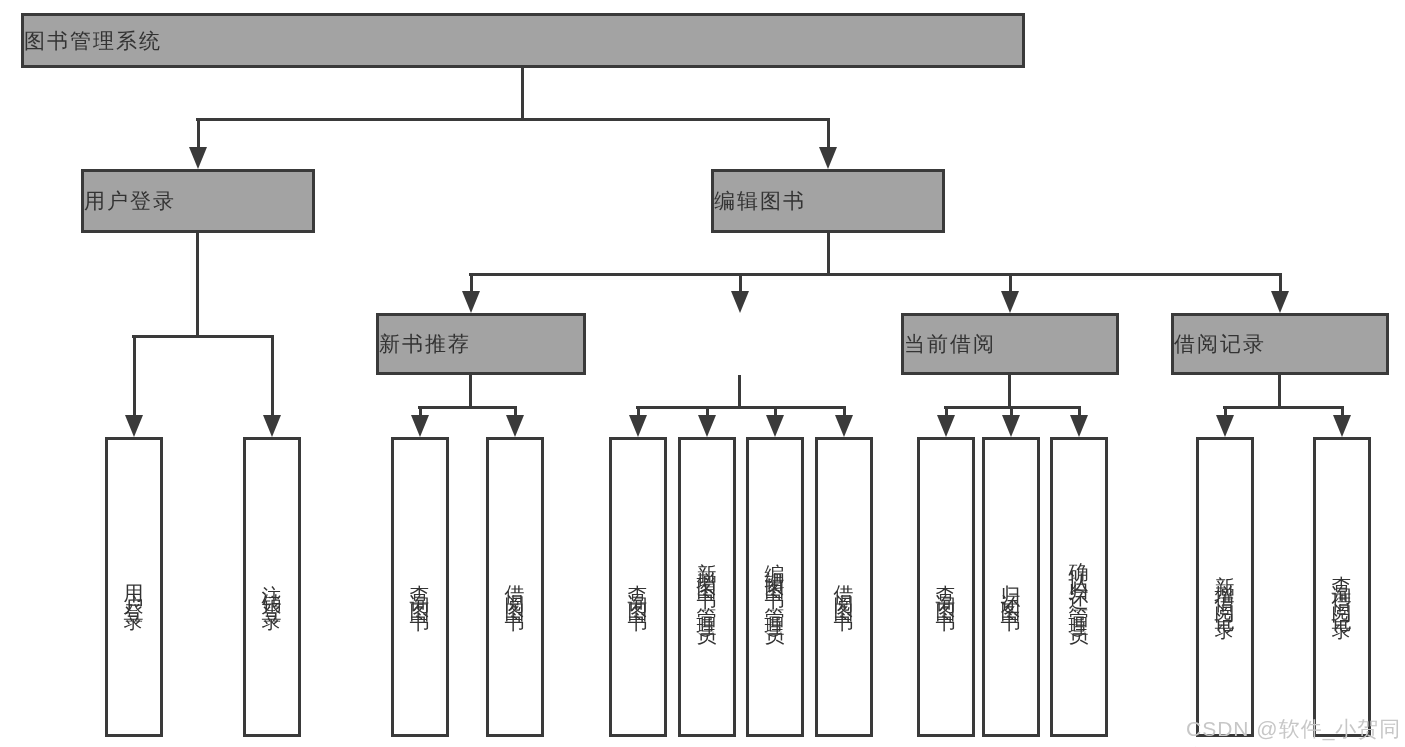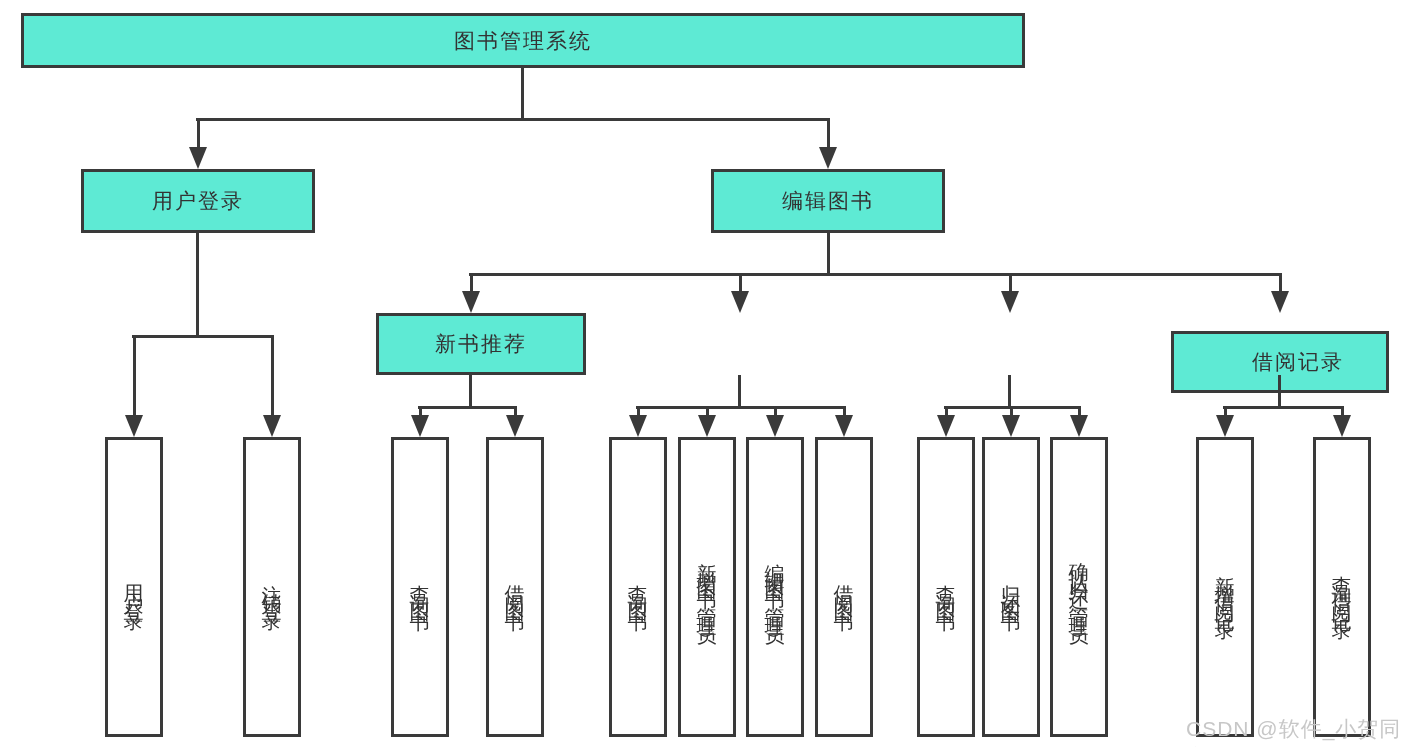--- a/index.html
+++ b/index.html
@@ -2,22 +2,22 @@
 <html><head>
 <meta charset="utf-8">
 <style>
   * { margin:0; padding:0; box-sizing:border-box; }
   html,body { background:#ffffff; }
   .canvas {
     position:relative; width:1405px; height:747px; background:#ffffff;
     font-family:"Liberation Sans", sans-serif; color:#333333; overflow:hidden;
   }
   .box {
-    position:absolute; border:3px solid #3a3a3a; background:#5eead4;
-    display:flex; align-items:center; justify-content:center;
+    position:absolute; border:3px solid #3a3a3a; background:#a3a3a3;
+    display:flex; align-items:center; justify-content:flex-start;
     font-size:21px; letter-spacing:2px; color:#333333;
   }
   .vbox {
     position:absolute; border:3px solid #3a3a3a; background:#ffffff;
     width:58px; height:300px; top:437px;
     display:flex; align-items:center; justify-content:center;
     font-size:20px; color:#333333;
   }
   .vbox span {
     display:block; writing-mode:vertical-rl; text-orientation:mixed;
@@ -73,21 +73,24 @@
   <div class="line vline" style="left:739px; top:273px; height:22px;"></div>
   <div class="arr" style="left:731px; top:291px;"></div>
   <div class="line vline" style="left:1009px; top:273px; height:22px;"></div>
   <div class="arr" style="left:1001px; top:291px;"></div>
   <div class="line vline" style="left:1279px; top:273px; height:22px;"></div>
   <div class="arr" style="left:1271px; top:291px;"></div>
 
   <div class="box" style="left:376px; top:313px; width:210px; height:62px;font-family:Liberation Mono, monospace;">
     <span>新书推荐</span>
   </div>
-  <div class="box" style="left:1171px; top:331px; width:218px; height:62px;padding-left:36px;">
+  <div class="box" style="left:901px; top:313px; width:218px; height:62px;">
+    <span>当前借阅</span>
+  </div>
+  <div class="box" style="left:1171px; top:313px; width:218px; height:62px;">
     <span>借阅记录</span>
   </div>
 
   <div class="line vline" style="left:469px; top:375px; height:34px;"></div>
   <div class="line hline" style="left:418px; top:406px; width:99px;"></div>
   <div class="line vline" style="left:419px; top:406px; height:14px;"></div>
   <div class="arr" style="left:411px; top:415px;"></div>
   <div class="line vline" style="left:514px; top:406px; height:14px;"></div>
   <div class="arr" style="left:506px; top:415px;"></div>
 

